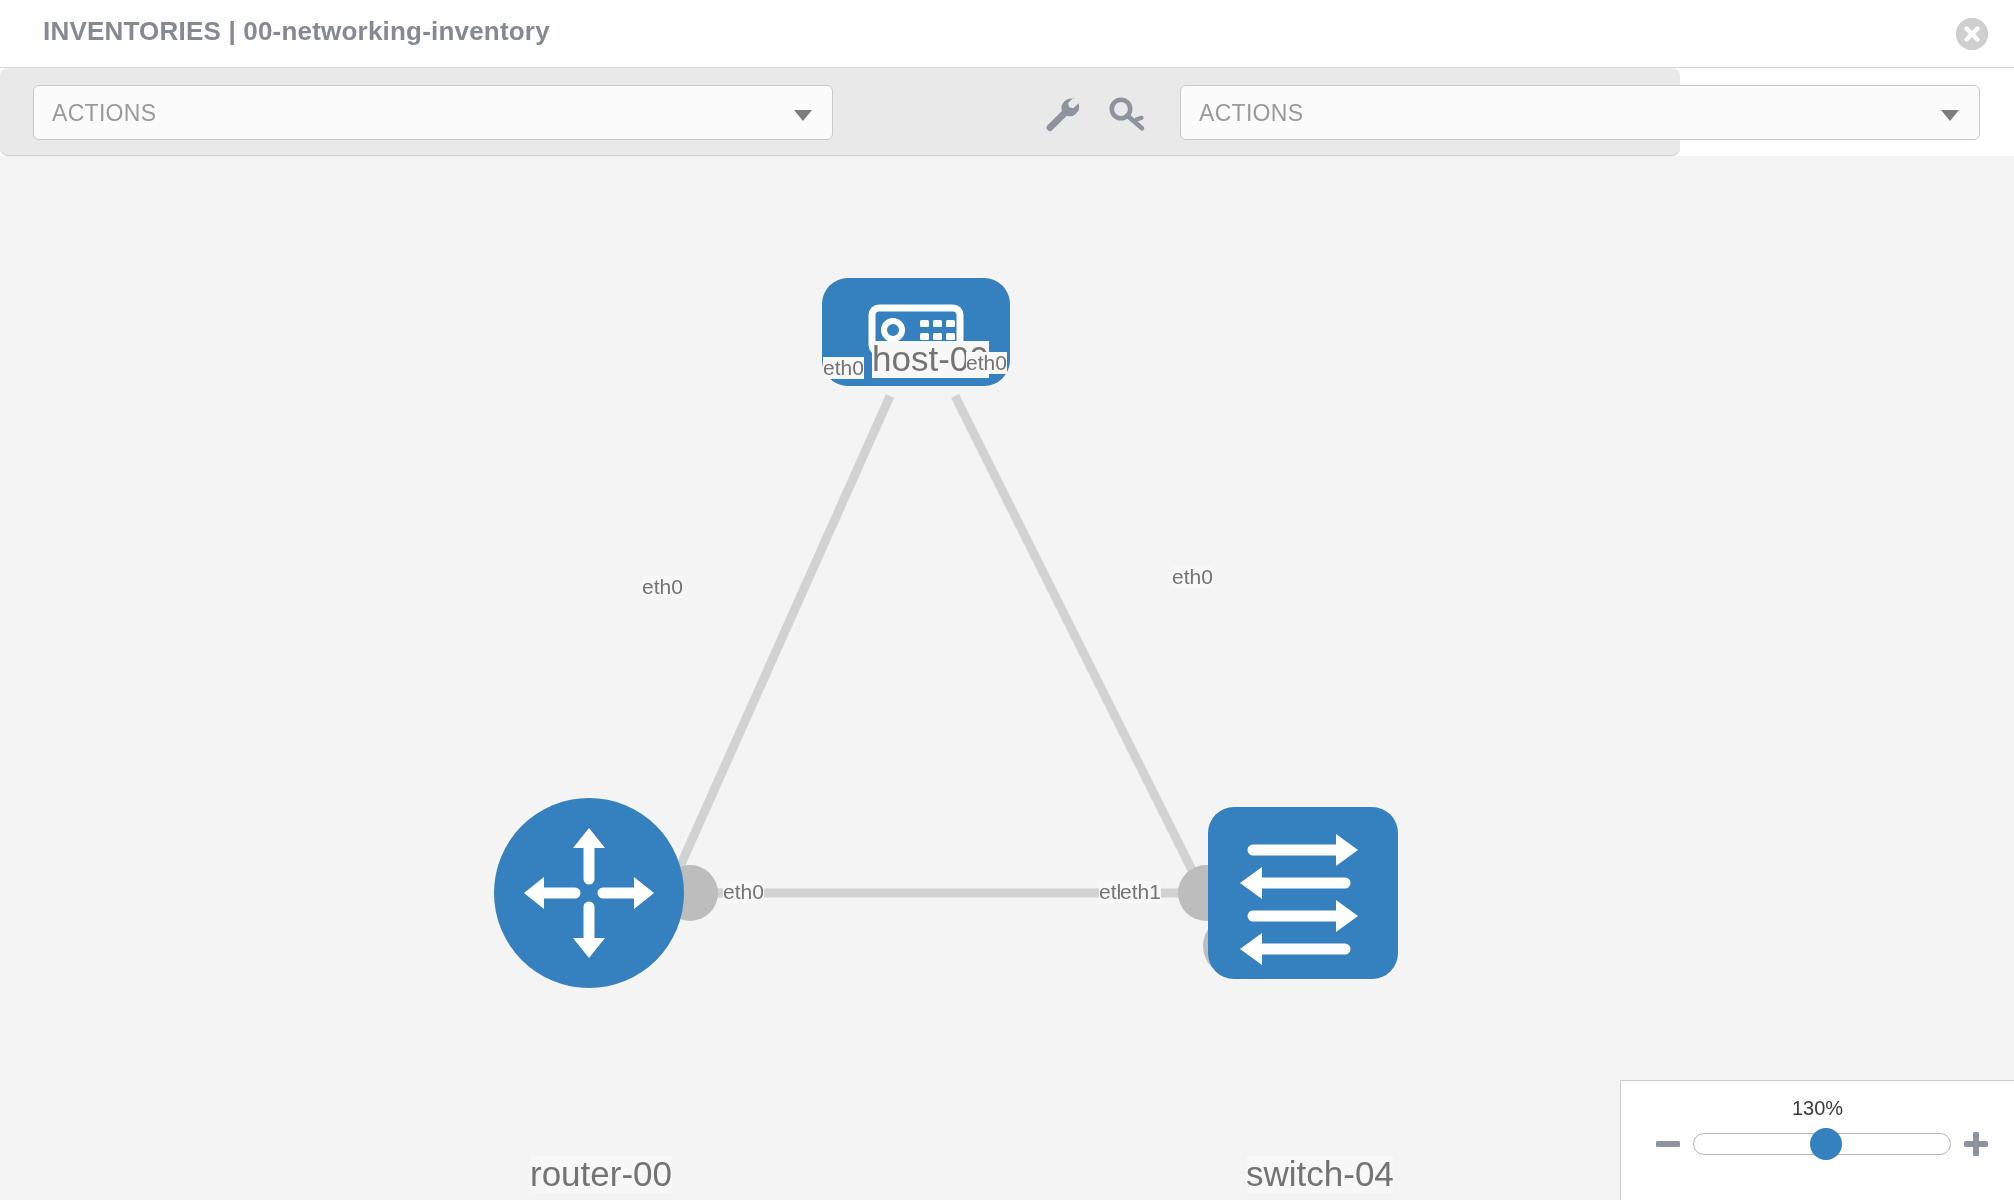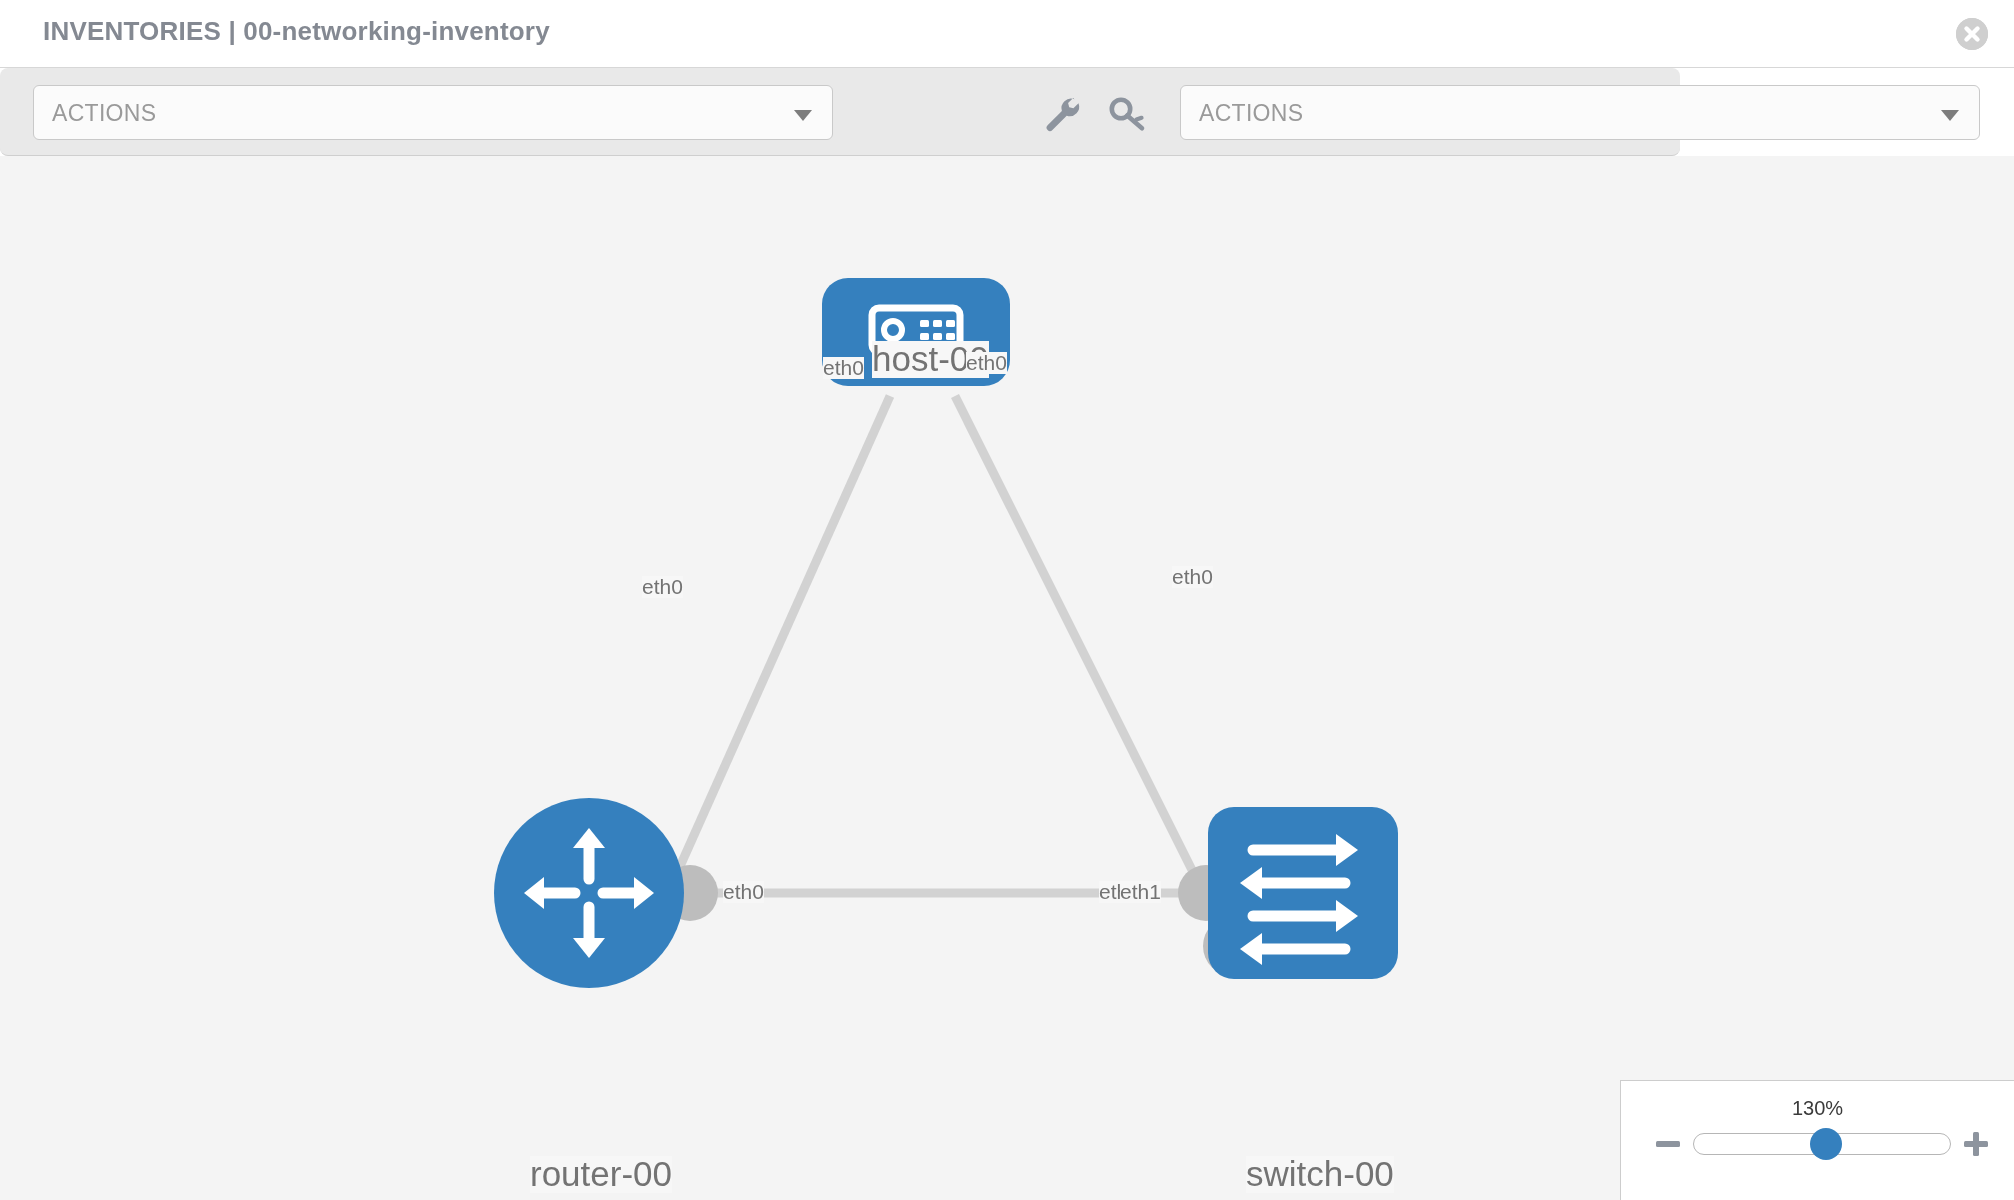--- a/index.html
+++ b/index.html
@@ -285,21 +285,21 @@
     <div class="node-label iface" style="left:966px; top:196px;">eth0</div>
 
     <div class="node-label iface" style="left:642px; top:420px;">eth0</div>
     <div class="node-label iface" style="left:1172px; top:410px;">eth0</div>
 
     <div class="node-label iface" style="left:723px; top:725px;">eth0</div>
     <div class="node-label iface" style="left:1099px; top:725px;">eth</div>
     <div class="node-label iface" style="left:1120px; top:725px;">eth1</div>
 
     <div class="node-label big" style="left:530px; top:1000px;">router-00</div>
-    <div class="node-label big" style="left:1246px; top:1000px;">switch-00</div>
+    <div class="node-label big" style="left:1246px; top:1000px;">switch-04</div>
   </div>
 
   <div class="zoom-panel">
     <div class="zoom-value">130%</div>
 
     <div class="zoom-minus">
       <svg width="30" height="30" viewBox="0 0 30 30">
         <rect x="3" y="12" width="24" height="6" rx="1.5" fill="#8d949e"></rect>
       </svg>
     </div>

